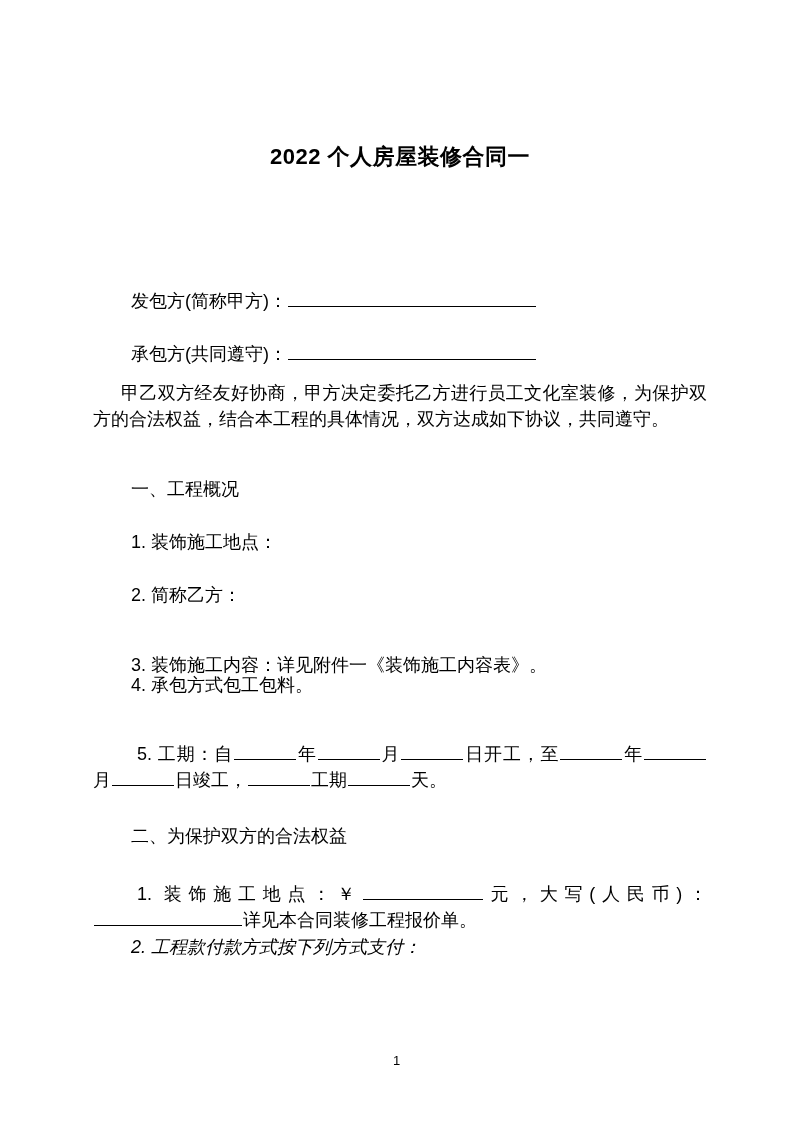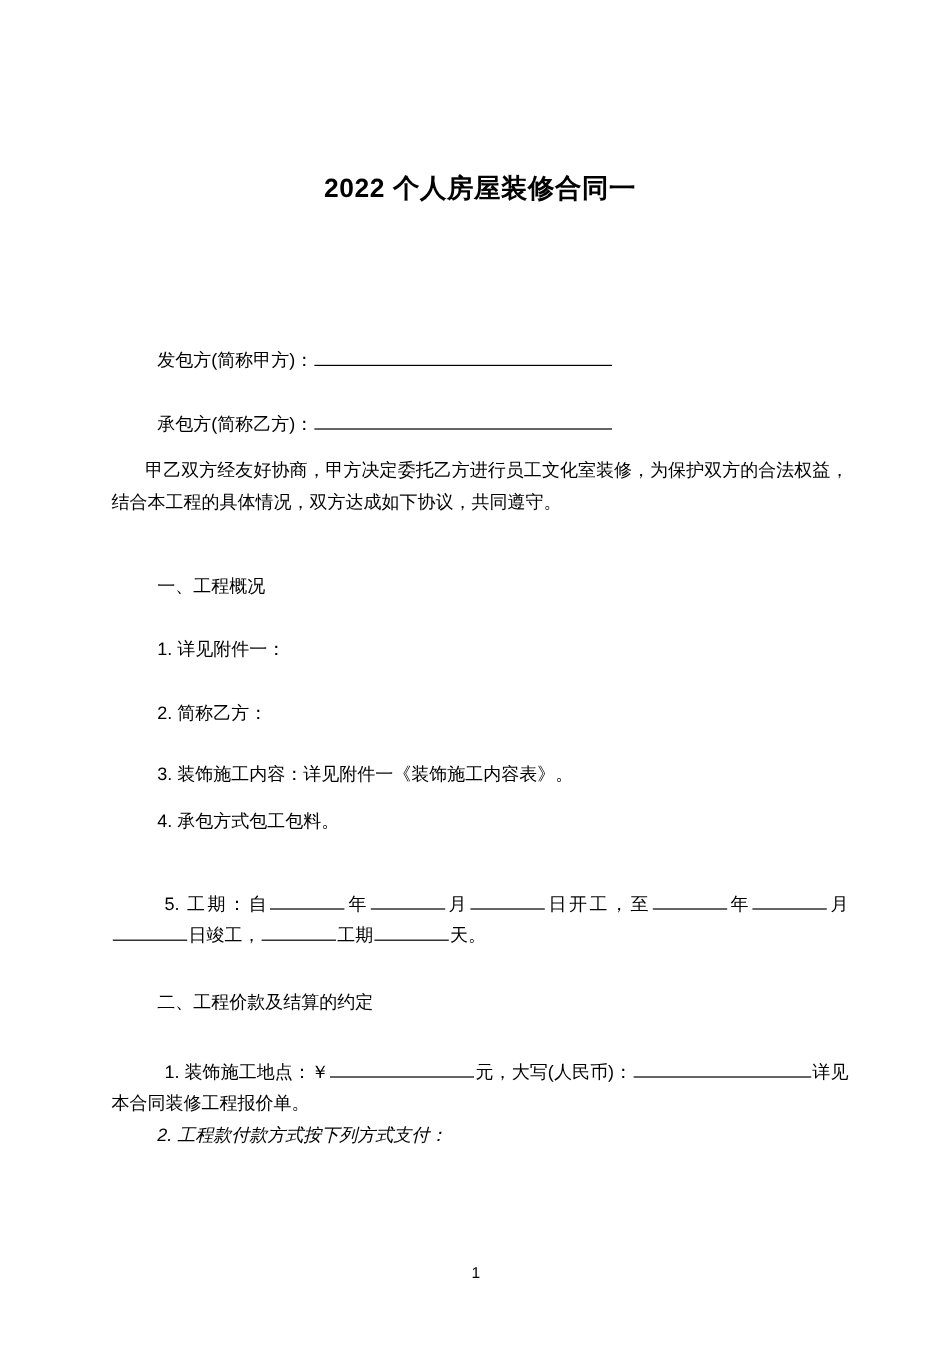--- a/index.html
+++ b/index.html
@@ -38,21 +38,21 @@
     font-weight: bold;
     letter-spacing: 0.5px;
     line-height: 30px;
     white-space: pre;
   }
 
   
   .para {
     position: absolute;
     width: 614px;
-    font-size: 15px;
+    font-size: 18px;
     line-height: 26px;
     text-align: justify;
     text-justify: inter-ideograph;
     word-break: break-all;
   }
   .para.indent-1 {
     text-indent: 28px;
   }
   .para.indent-label {
     padding-left: 38px;
@@ -98,53 +98,53 @@
 
   <div class="doc-body">
 
     <div class="doc-title">2022 个人房屋装修合同一</div>
 
     <div class="para indent-label" style="top:288px;">
       <span>发包方(简称甲方)：</span><span class="blank blank-xl"></span>
     </div>
 
     <div class="para indent-label" style="top:341px;">
-      <span>承包方(简称乙方)：</span><span class="blank blank-xl"></span>
+      <span>承包方(共同遵守)：</span><span class="blank blank-xl"></span>
     </div>
 
     <div class="para indent-1" style="top:380px;">甲乙双方经友好协商，甲方决定委托乙方进行员工文化室装修，为保护双方的合法权益，结合本工程的具体情况，双方达成如下协议，共同遵守。</div>
 
     <div class="para indent-item" style="top:476px;">一、工程概况</div>
 
     <div class="para indent-item" style="top:529px;">
       <span>1.</span>
-      <span>详见附件一：</span>
+      <span>装饰施工地点：</span>
     </div>
 
     <div class="para indent-item" style="top:582px;">
       <span>2.</span>
       <span>简称乙方：</span>
     </div>
 
-    <div class="para indent-item" style="top:633px;">
+    <div class="para indent-item" style="top:652px;">
       <span>3.</span>
       <span>装饰施工内容：详见附件一《装饰施工内容表》。</span>
     </div>
 
     <div class="para indent-item" style="top:672px;">
       <span>4.</span>
       <span>承包方式包工包料。</span>
     </div>
 
     <div class="para hang" style="top:741px;">
       <span>5.</span>
       <span>工期：自</span><span class="blank blank-md"></span><span>年</span><span class="blank blank-md"></span><span>月</span><span class="blank blank-md"></span><span>日开工，至</span><span class="blank blank-md"></span><span>年</span><span class="blank blank-md"></span><span>月</span><span class="blank blank-md"></span><span>日竣工，</span><span class="blank blank-md"></span><span>工期</span><span class="blank blank-md"></span><span>天。</span>
     </div>
 
-    <div class="para indent-item" style="top:823px;">二、工程价款及结算的约定</div>
+    <div class="para indent-item" style="top:823px;">二、为保护双方的合法权益</div>
 
     <div class="para hang" style="top:881px;">
       <span>1.</span>
       <span>装饰施工地点：￥</span><span class="blank blank-lg"></span><span>元，大写(人民币)：</span><span class="blank blank-lg" style="width:148px;"></span><span>详见本合同装修工程报价单。</span>
     </div>
 
     <div class="para indent-item" style="top:934px;font-style:italic;">
       <span>2.</span>
       <span>工程款付款方式按下列方式支付：</span>
     </div>

